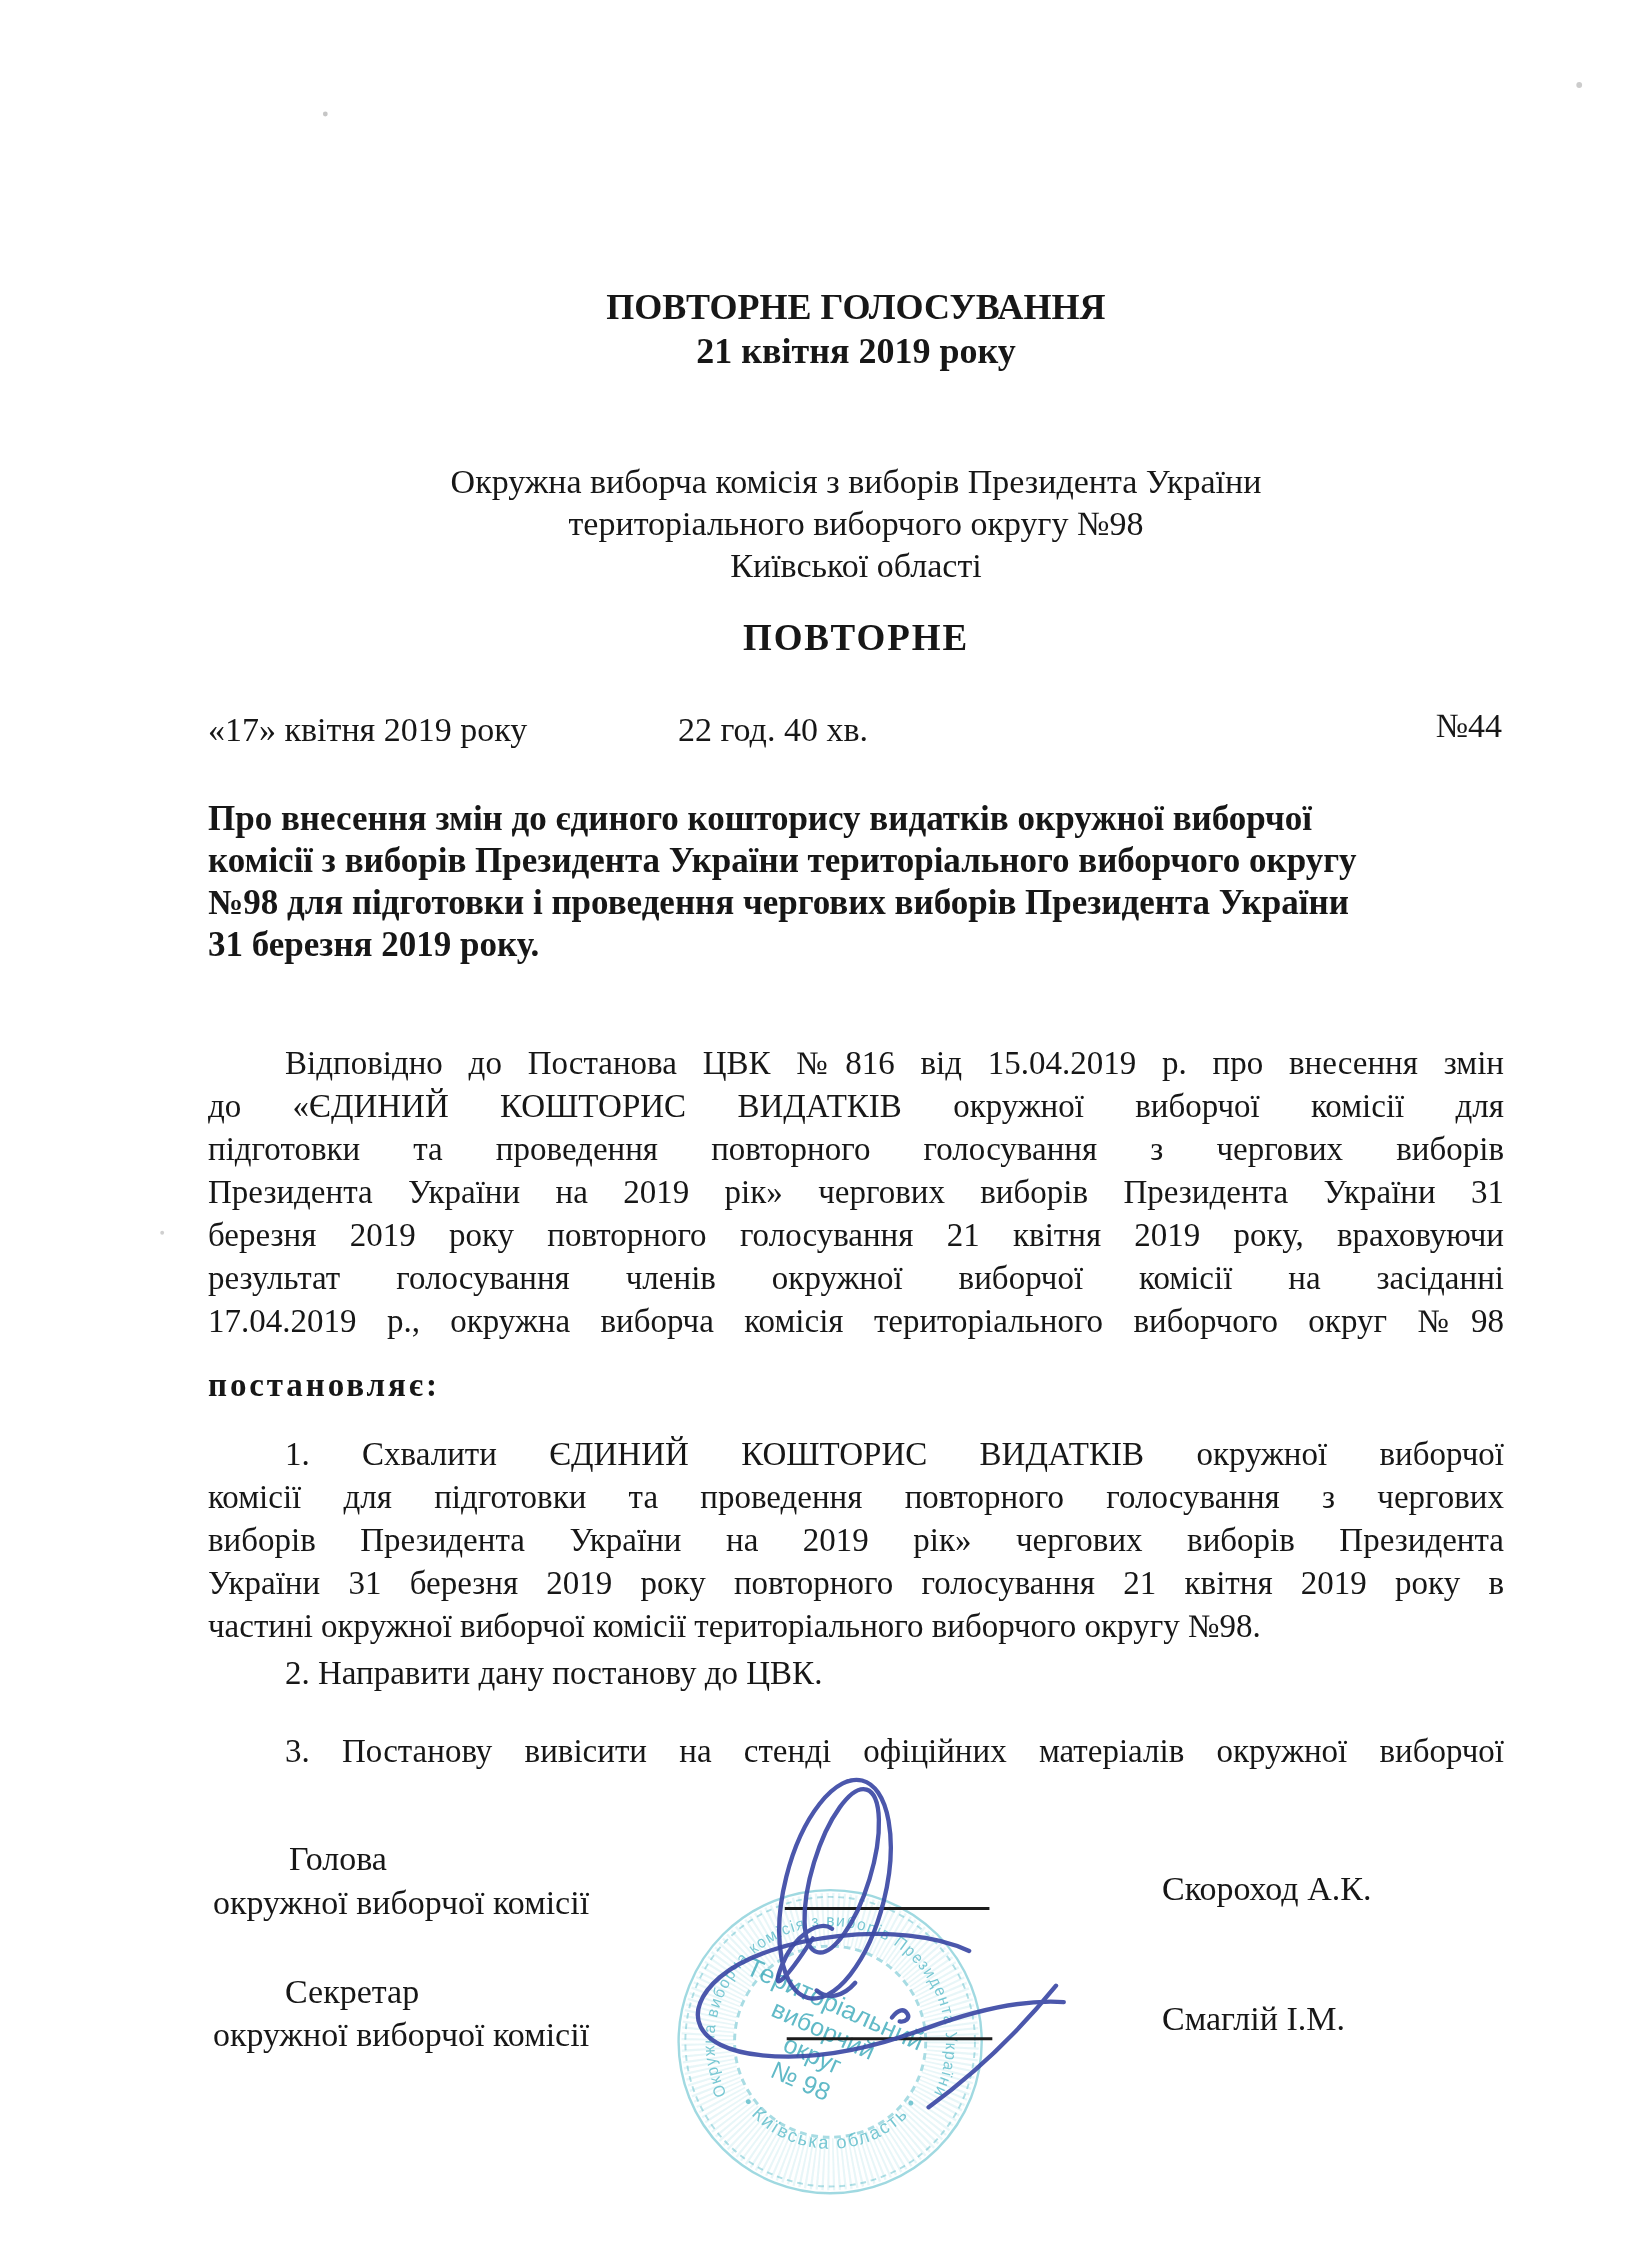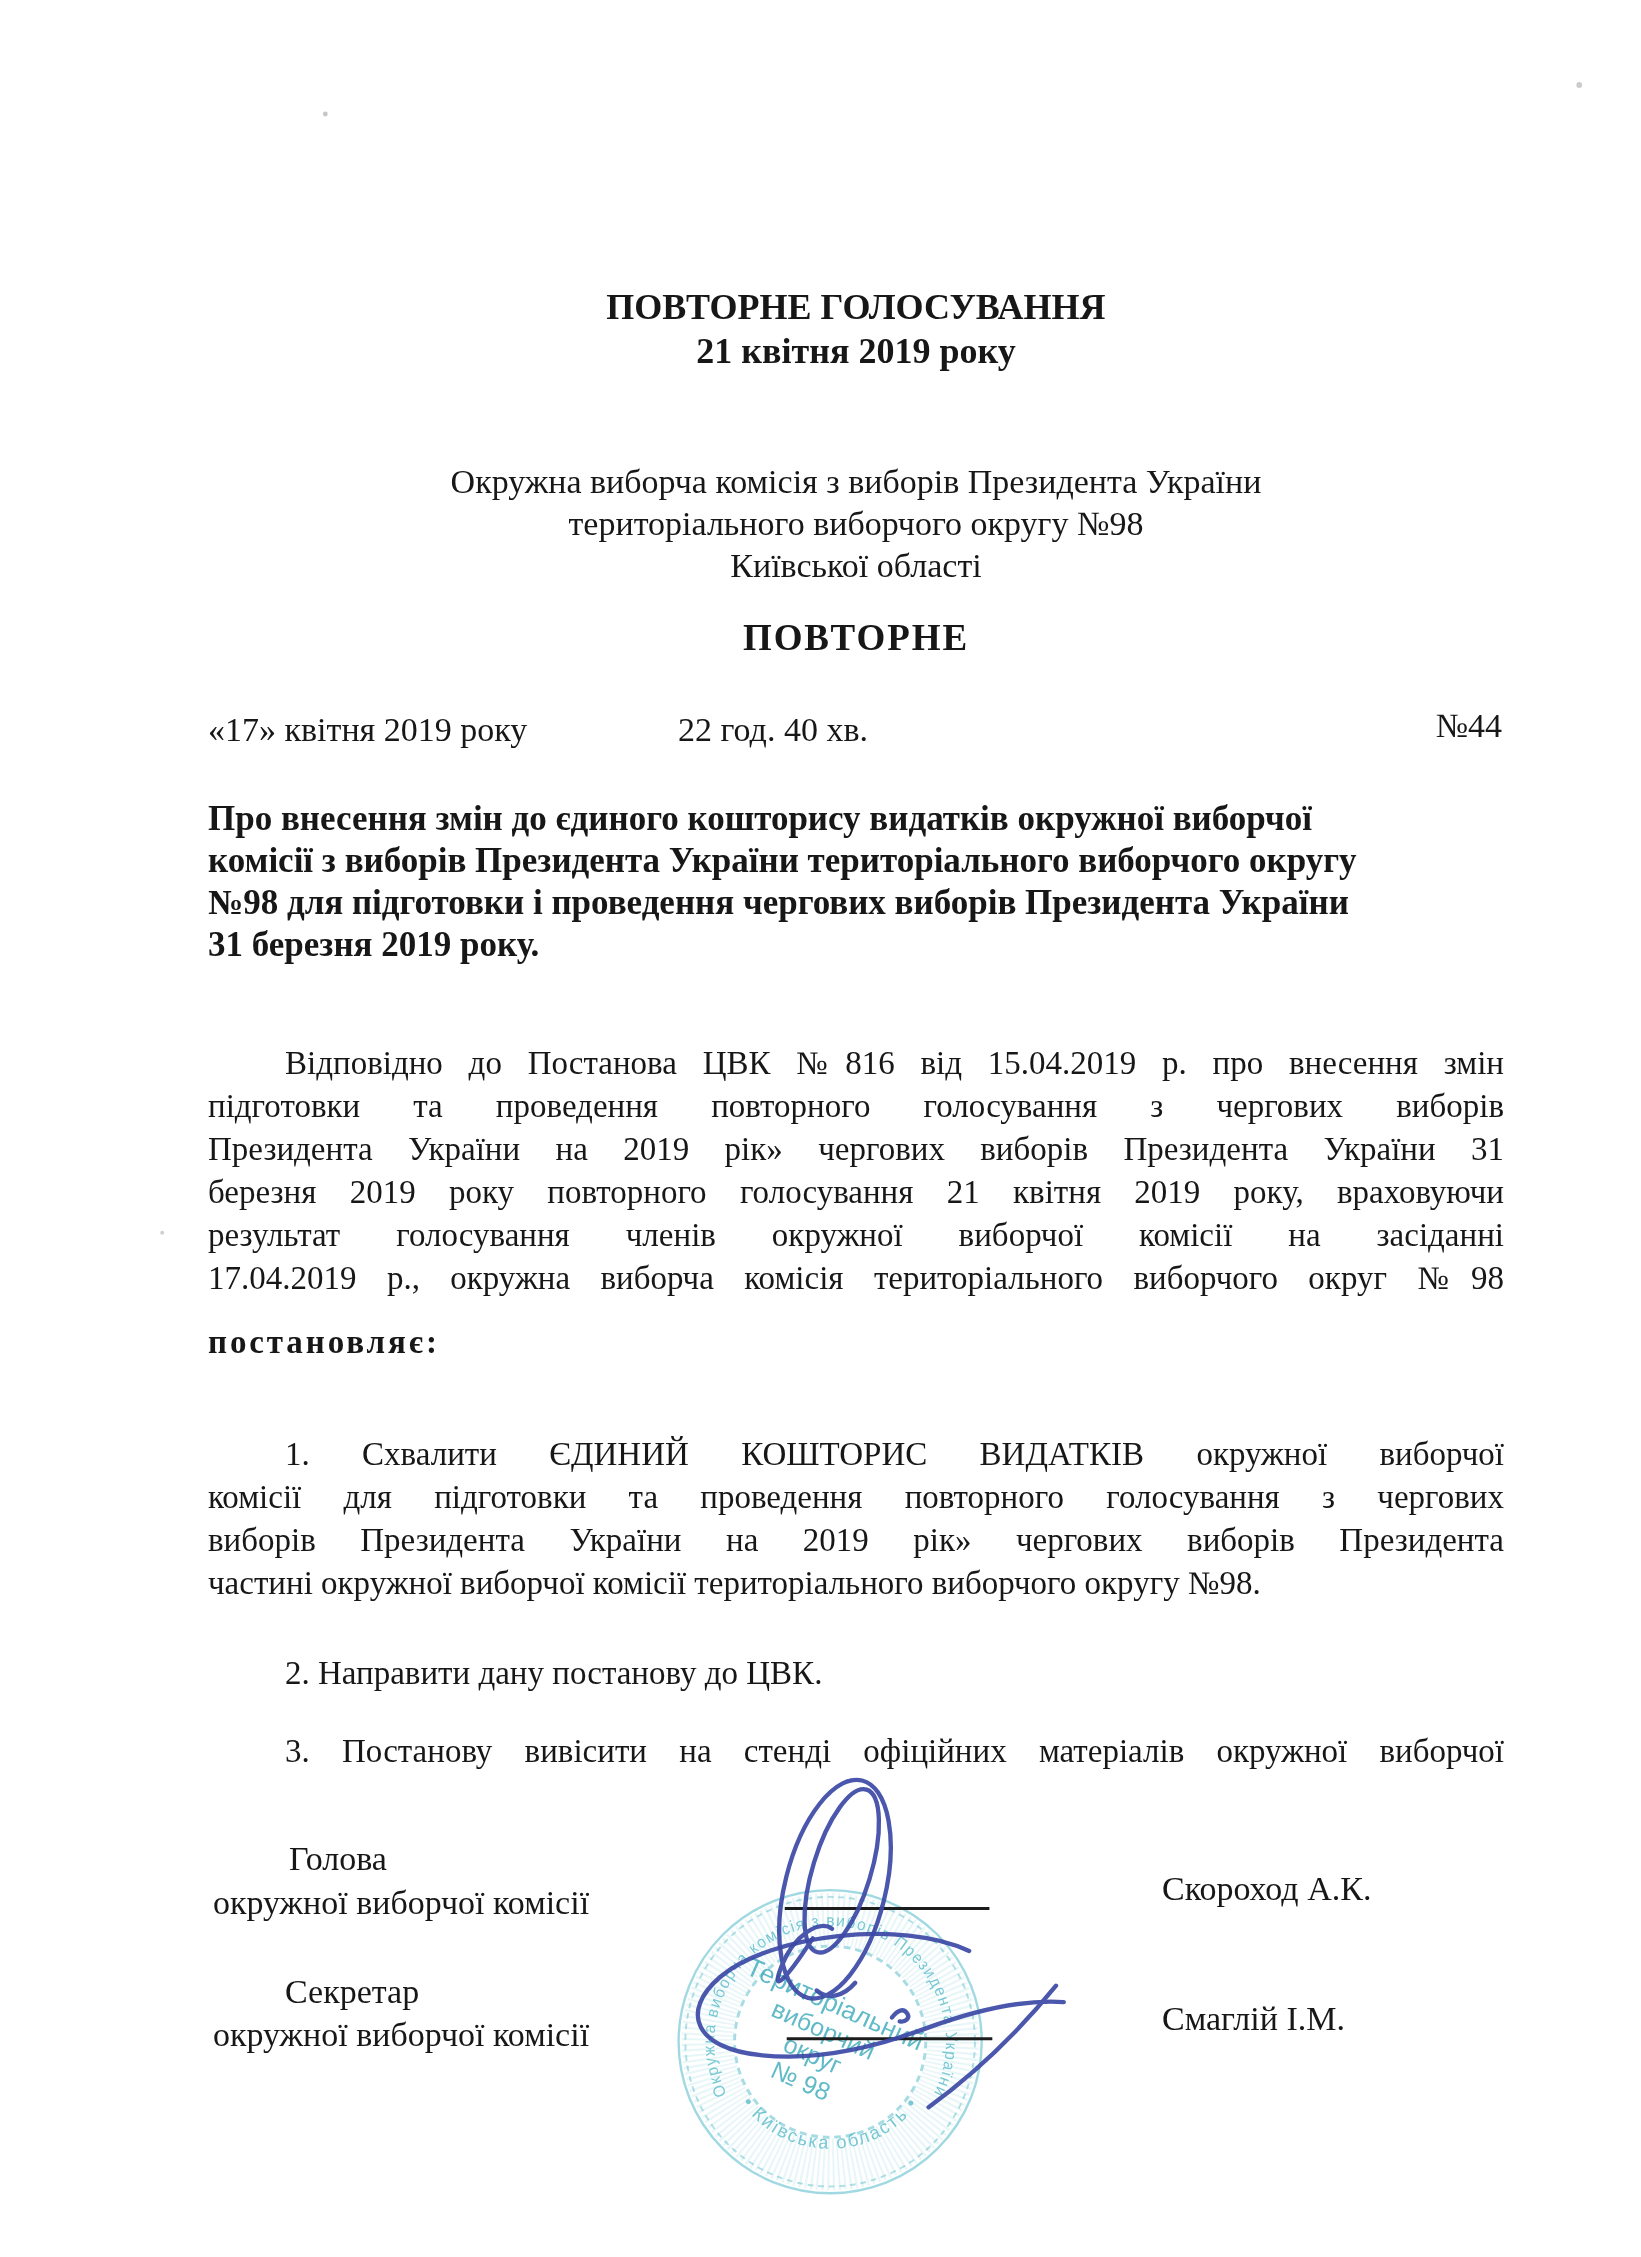--- a/index.html
+++ b/index.html
@@ -56,32 +56,34 @@
 
   <div id="subject" class="blk">
     <div>Про внесення змін до єдиного кошторису видатків окружної виборчої</div>
     <div>комісії з виборів Президента України територіального виборчого округу</div>
     <div>№98 для підготовки і проведення чергових виборів Президента України</div>
     <div>31 березня 2019 року.</div>
   </div>
 
   <div id="p1" class="blk">
     <div class="jline ind">Відповідно до Постанова ЦВК №816 від 15.04.2019 р. про внесення змін</div>
+    <div class="jline">до «ЄДИНИЙ КОШТОРИС ВИДАТКІВ окружної виборчої комісії для</div>
     <div class="jline">підготовки та проведення повторного голосування з чергових виборів</div>
     <div class="jline">Президента України на 2019 рік» чергових виборів Президента України 31</div>
     <div class="jline">березня 2019 року повторного голосування 21 квітня 2019 року, враховуючи</div>
     <div class="jline">результат голосування членів окружної виборчої комісії на засіданні</div>
     <div class="jline">17.04.2019 р., окружна виборча комісія територіального виборчого округ №98</div>
     <div class="resolve">постановляє:</div>
   </div>
 
   <div id="item1" class="blk">
     <div class="jline ind">1. Схвалити ЄДИНИЙ КОШТОРИС ВИДАТКІВ окружної виборчої</div>
     <div class="jline">комісії для підготовки та проведення повторного голосування з чергових</div>
     <div class="jline">виборів Президента України на 2019 рік» чергових виборів Президента</div>
+    <div class="jline">України 31 березня 2019 року повторного голосування 21 квітня 2019 року в</div>
     <div class="line">частині окружної виборчої комісії територіального виборчого округу №98.</div>
   </div>
 
   <div id="items23" class="blk">
     <div class="line ind">2. Направити дану постанову до ЦВК.</div>
     <div class="jline ind">3. Постанову вивісити на стенді офіційних матеріалів окружної виборчої</div>
   </div>
 
   <div class="sigtxt" style="left:289px;top:1839px;">Голова</div>
   <div class="sigtxt" style="left:213px;top:1883px;">окружної виборчої комісії</div>

